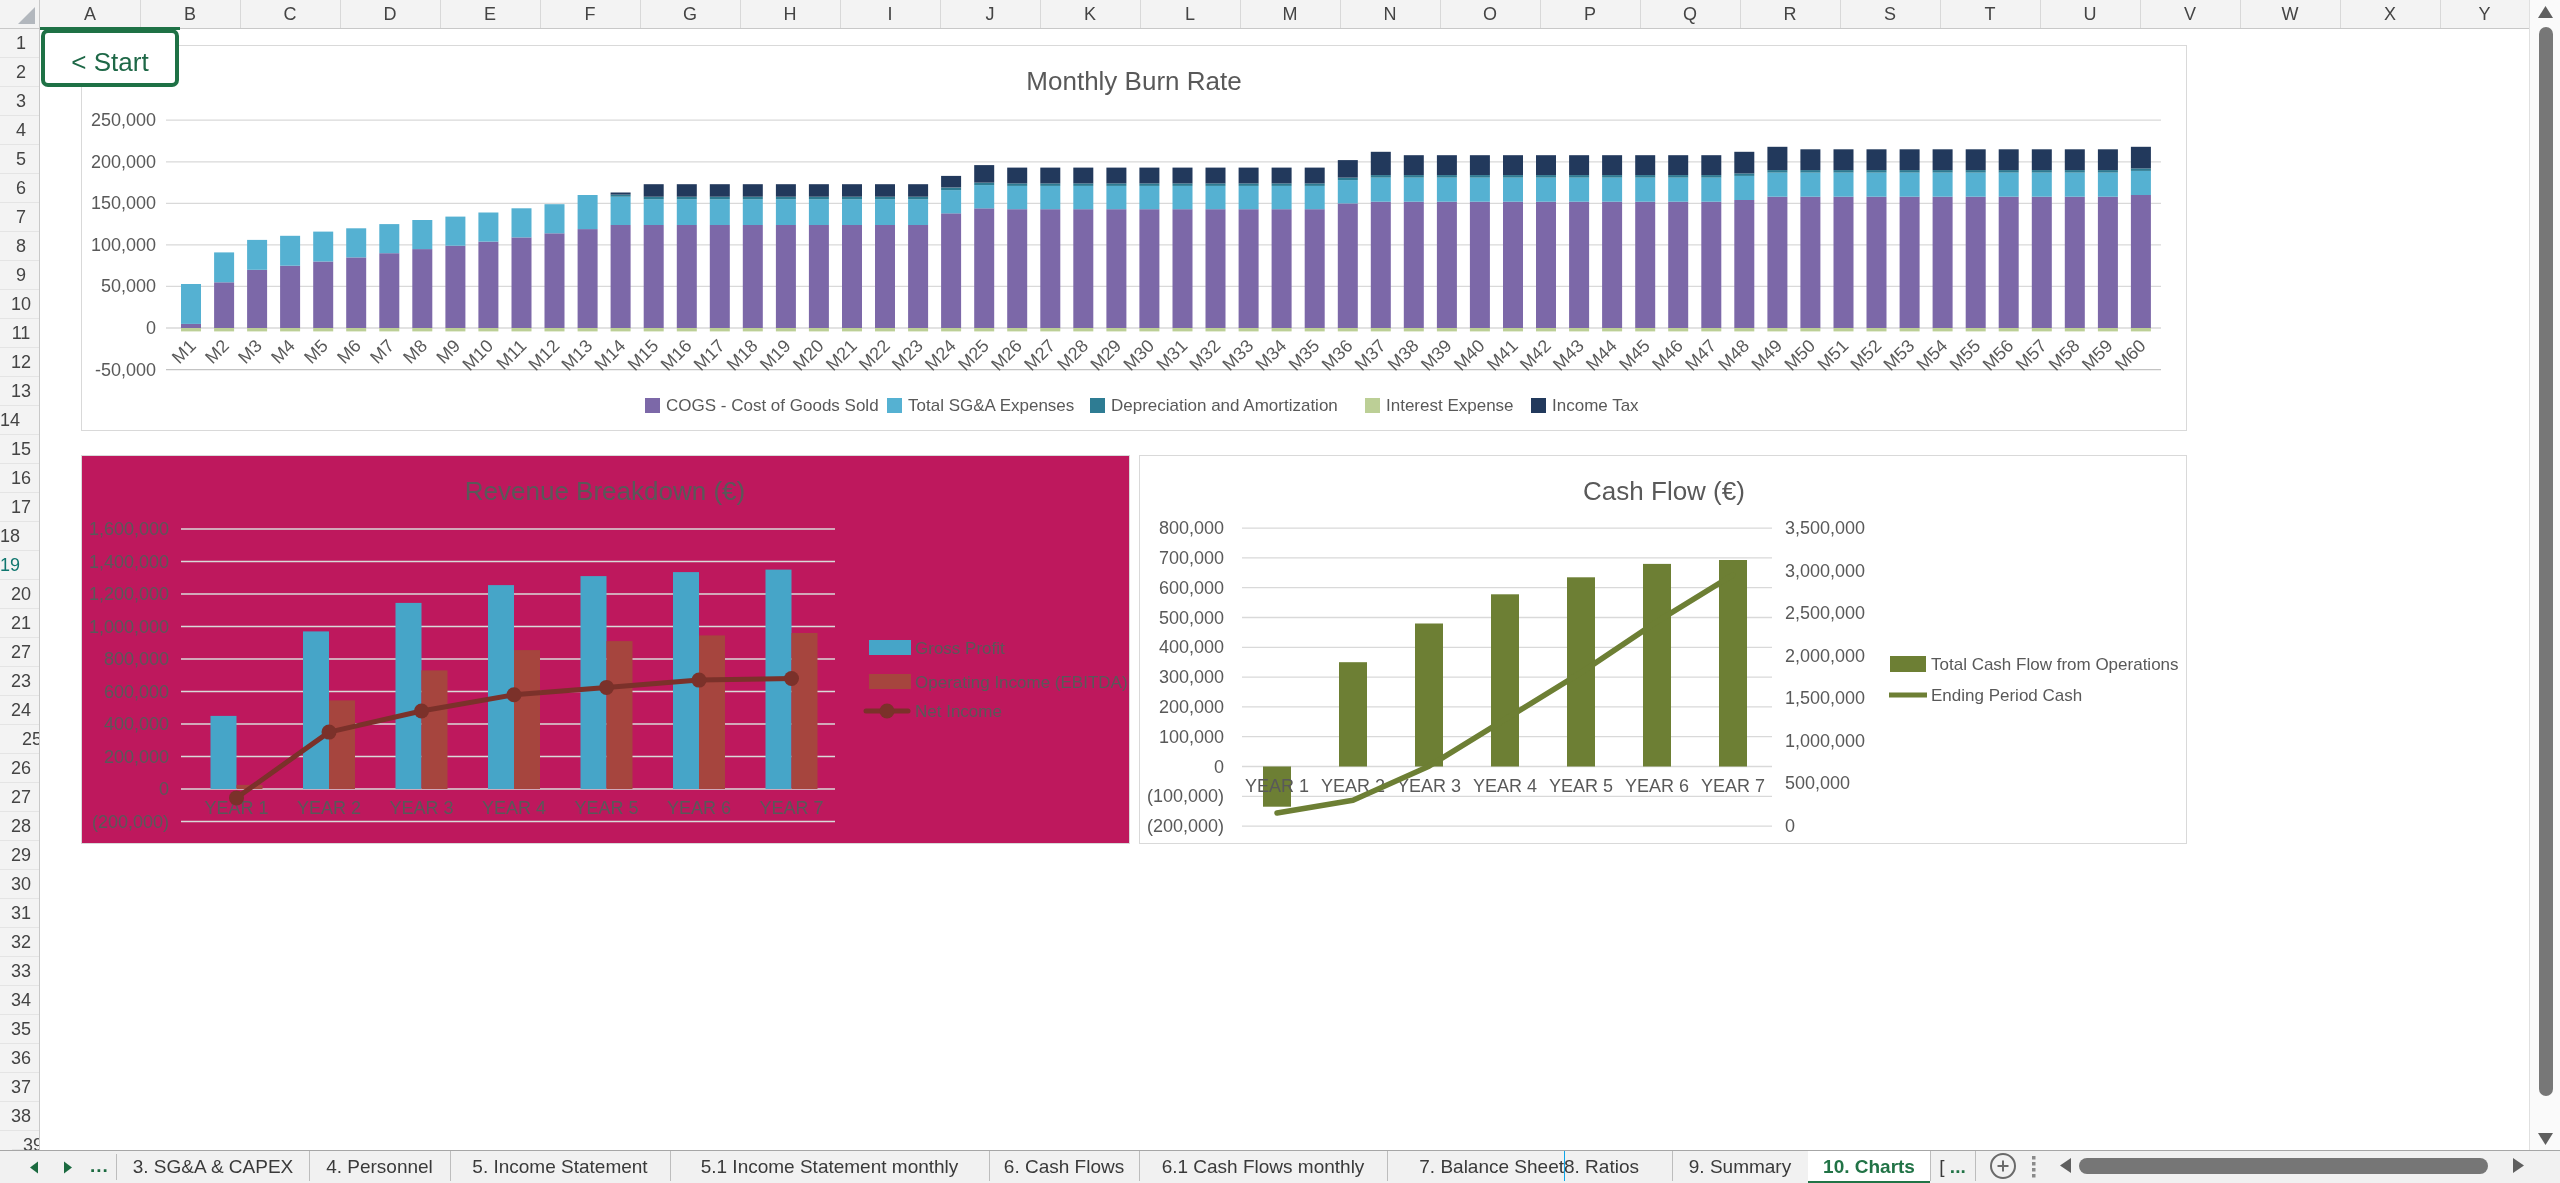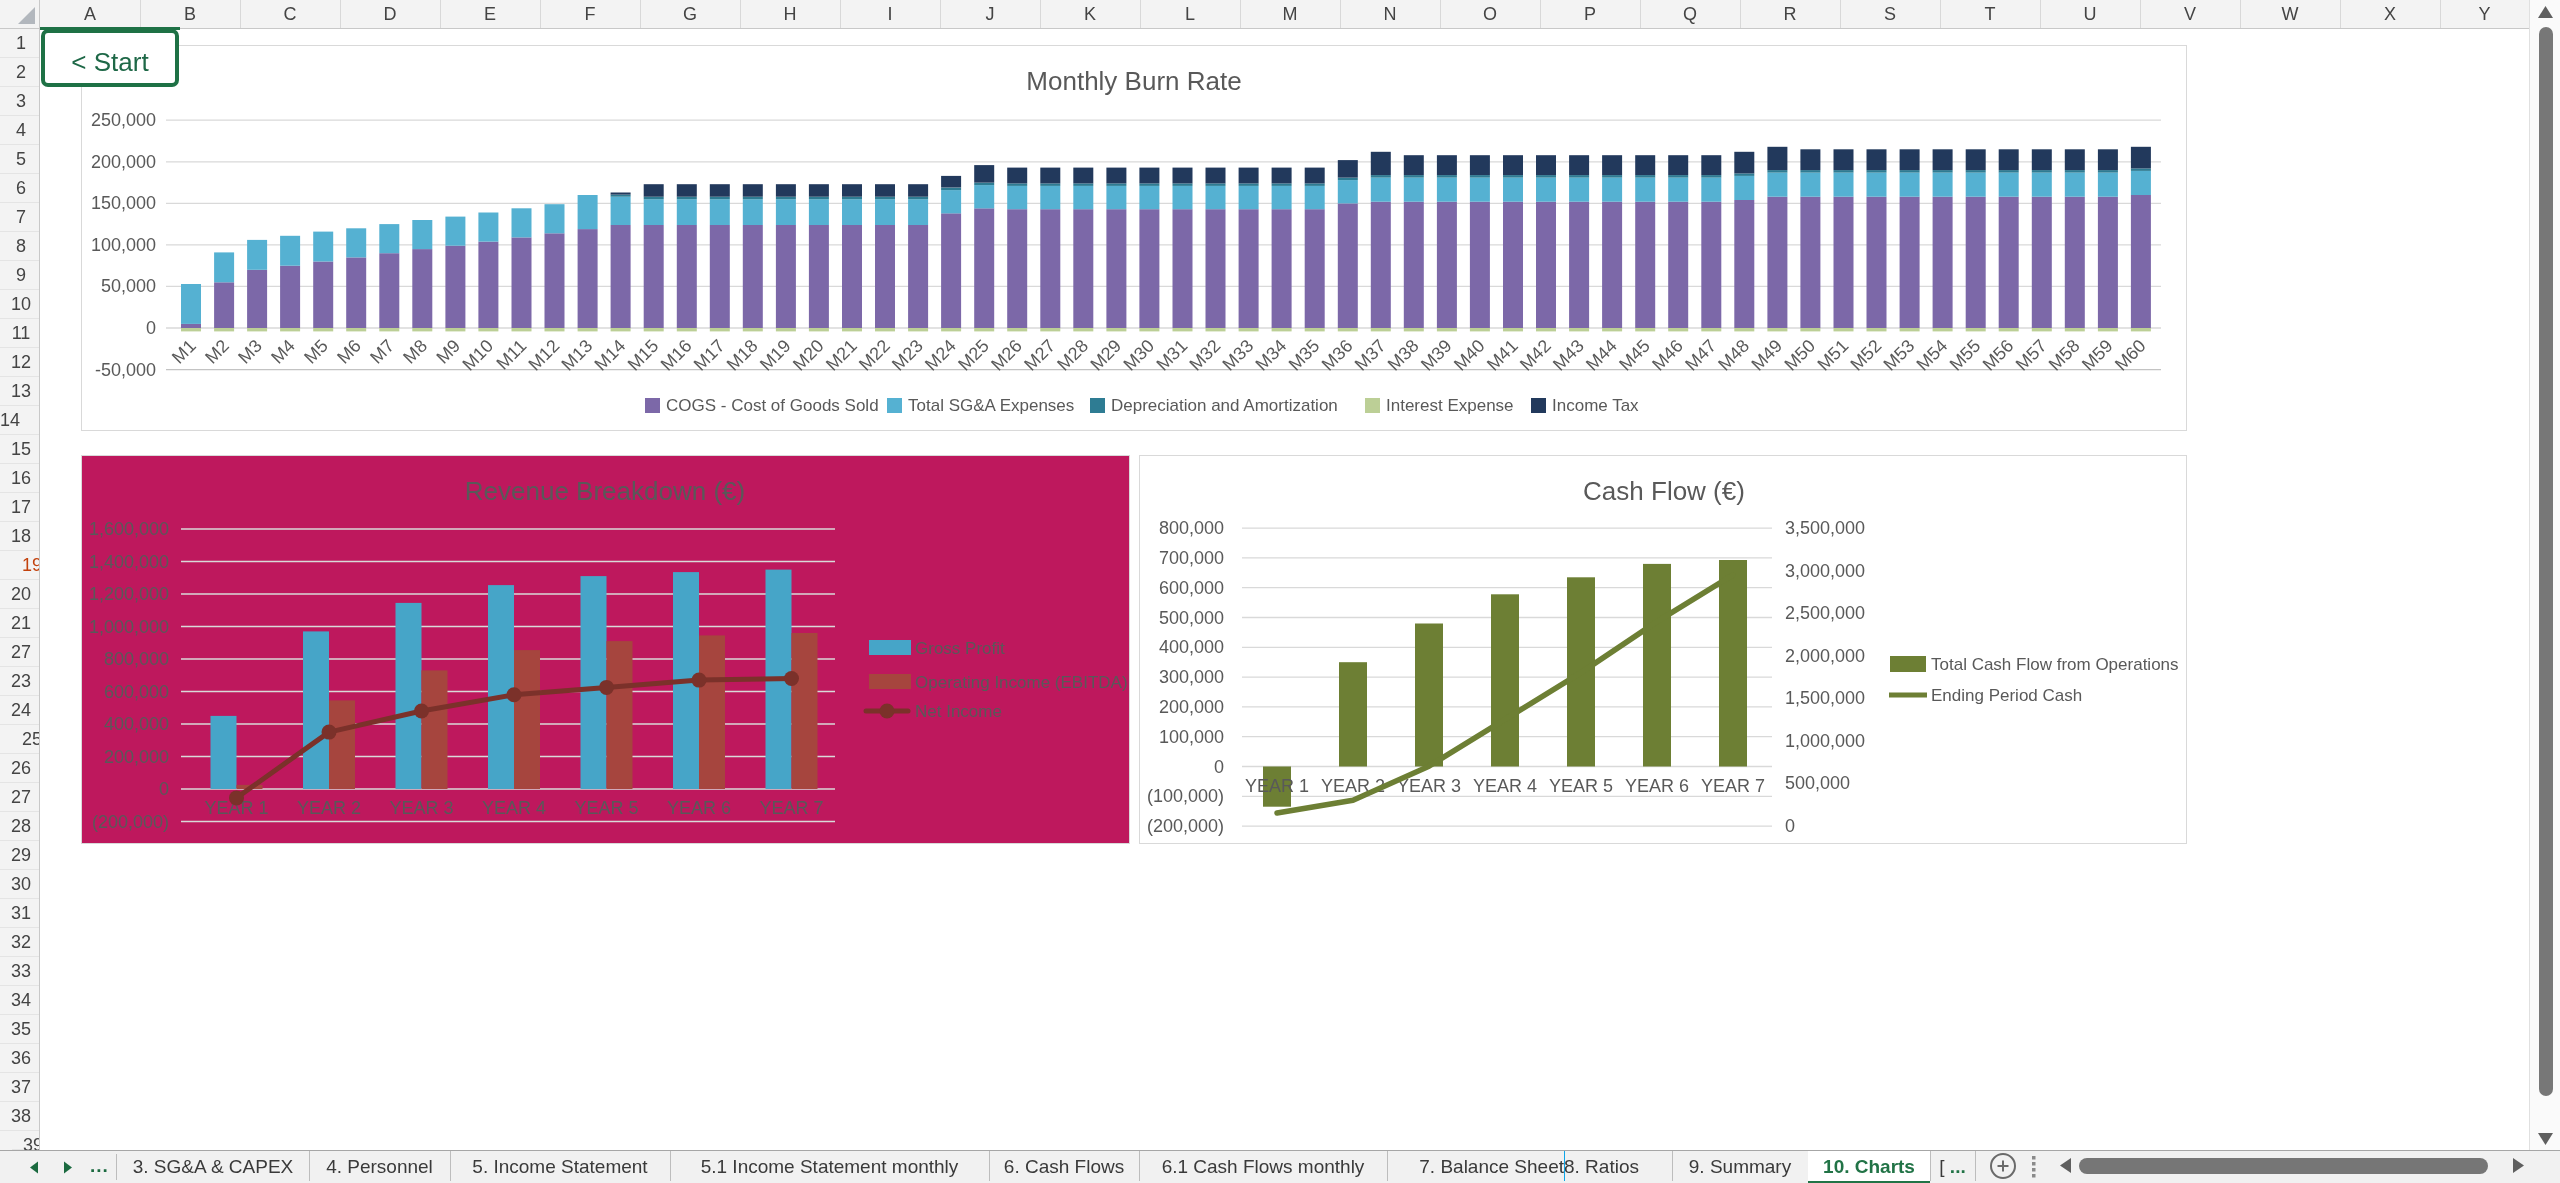--- a/index.html
+++ b/index.html
@@ -51,22 +51,22 @@
     <div style="position:absolute;left:0;top:203px;width:42px;height:28px;line-height:29px;text-align:center;border-bottom:1px solid #E4E4E4;color:#444">8</div>
     <div style="position:absolute;left:0;top:232px;width:42px;height:28px;line-height:29px;text-align:center;border-bottom:1px solid #E4E4E4;color:#444">9</div>
     <div style="position:absolute;left:0;top:261px;width:42px;height:28px;line-height:29px;text-align:center;border-bottom:1px solid #E4E4E4;color:#444">10</div>
     <div style="position:absolute;left:0;top:290px;width:42px;height:28px;line-height:29px;text-align:center;border-bottom:1px solid #E4E4E4;color:#444">11</div>
     <div style="position:absolute;left:0;top:319px;width:42px;height:28px;line-height:29px;text-align:center;border-bottom:1px solid #E4E4E4;color:#444">12</div>
     <div style="position:absolute;left:0;top:348px;width:42px;height:28px;line-height:29px;text-align:center;border-bottom:1px solid #E4E4E4;color:#444">13</div>
     <div style="position:absolute;left:0;top:377px;width:42px;height:28px;line-height:29px;text-align:left;border-bottom:1px solid #E4E4E4;color:#444">14</div>
     <div style="position:absolute;left:0;top:406px;width:42px;height:28px;line-height:29px;text-align:center;border-bottom:1px solid #E4E4E4;color:#444">15</div>
     <div style="position:absolute;left:0;top:435px;width:42px;height:28px;line-height:29px;text-align:center;border-bottom:1px solid #E4E4E4;color:#444">16</div>
     <div style="position:absolute;left:0;top:464px;width:42px;height:28px;line-height:29px;text-align:center;border-bottom:1px solid #E4E4E4;color:#444">17</div>
-    <div style="position:absolute;left:0;top:493px;width:42px;height:28px;line-height:29px;text-align:center;border-bottom:1px solid #E4E4E4;color:#444">18</div>
-    <div style="position:absolute;left:0;top:522px;width:42px;height:28px;line-height:29px;text-align:right;border-bottom:1px solid #E4E4E4;color:#c2410c">19</div>
+    <div style="position:absolute;left:0;top:493px;width:42px;height:28px;line-height:29px;border-bottom:1px solid #E4E4E4;color:#444">18</div>
+    <div style="position:absolute;left:0;top:522px;width:42px;height:28px;line-height:29px;text-align:left;border-bottom:1px solid #E4E4E4;color:#0f766e">19</div>
     <div style="position:absolute;left:0;top:551px;width:42px;height:28px;line-height:29px;text-align:center;border-bottom:1px solid #E4E4E4;color:#444">20</div>
     <div style="position:absolute;left:0;top:580px;width:42px;height:28px;line-height:29px;text-align:center;border-bottom:1px solid #E4E4E4;color:#444">21</div>
     <div style="position:absolute;left:0;top:609px;width:42px;height:28px;line-height:29px;text-align:center;border-bottom:1px solid #E4E4E4;color:#444">27</div>
     <div style="position:absolute;left:0;top:638px;width:42px;height:28px;line-height:29px;text-align:center;border-bottom:1px solid #E4E4E4;color:#444">23</div>
     <div style="position:absolute;left:0;top:667px;width:42px;height:28px;line-height:29px;text-align:center;border-bottom:1px solid #E4E4E4;color:#444">24</div>
     <div style="position:absolute;left:0;top:696px;width:42px;height:28px;line-height:29px;text-align:right;border-bottom:1px solid #E4E4E4;color:#444">25</div>
     <div style="position:absolute;left:0;top:725px;width:42px;height:28px;line-height:29px;text-align:center;border-bottom:1px solid #E4E4E4;color:#444">26</div>
     <div style="position:absolute;left:0;top:754px;width:42px;height:28px;line-height:29px;text-align:center;border-bottom:1px solid #E4E4E4;color:#444">27</div>
     <div style="position:absolute;left:0;top:783px;width:42px;height:28px;line-height:29px;text-align:center;border-bottom:1px solid #E4E4E4;color:#444">28</div>
     <div style="position:absolute;left:0;top:812px;width:42px;height:28px;line-height:29px;text-align:center;border-bottom:1px solid #E4E4E4;color:#444">29</div>

